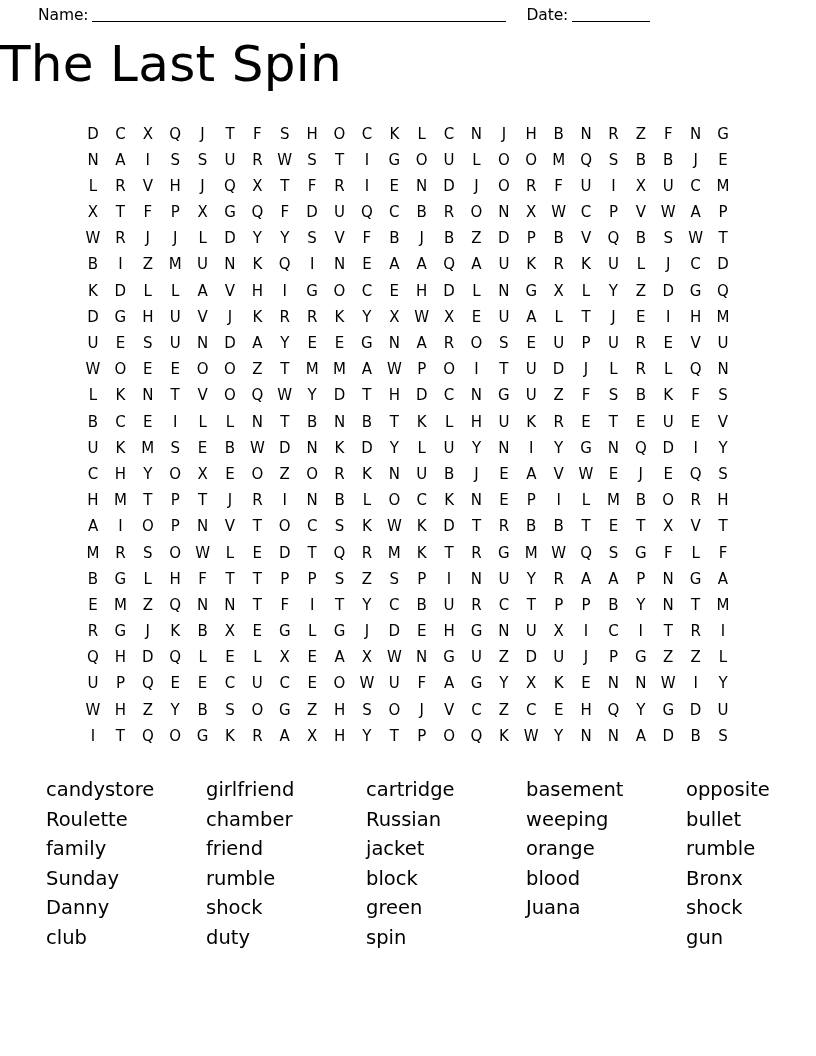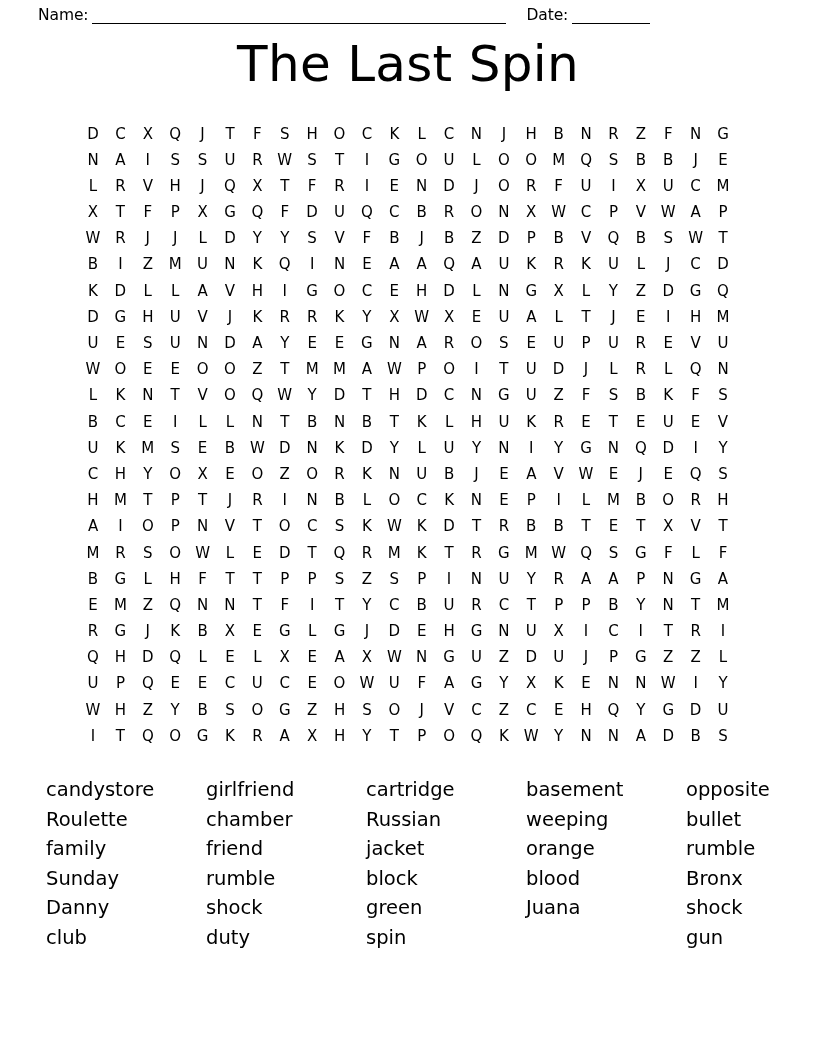--- a/index.html
+++ b/index.html
@@ -12,21 +12,21 @@
     height: 1056px;
     font-family: "DejaVu Sans", "Liberation Sans", sans-serif;
     color: #000000;
     overflow: hidden;
     position: relative;
   }
 
   
   .header {
     display: flex;
-    align-items: flex-end;
+    align-items: center;
     padding: 6px 40px 0 38px;
     font-size: 15.5px;
     letter-spacing: -0.1px;
     white-space: nowrap;
   }
   .hdr-label {
     font-size: 15.5px;
     color: #000;
   }
   .rule {
@@ -34,21 +34,20 @@
     border-bottom: 1.3px solid #000;
     height: 13px;
     margin: 0 4px;
   }
   .rule-name { width: 414px; }
   .rule-date { width: 78px; }
   .spacer-gap { width: 16px; display: inline-block; }
 
   
   .title {
-    text-align: center;
     font-size: 50px;
     font-weight: 400;
     letter-spacing: 0.3px;
     margin: 14px 0 0 0;
     line-height: 1.05;
     font-family: "DejaVu Sans", "Liberation Sans", sans-serif;
   }
 
   
   .grid-wrap {

